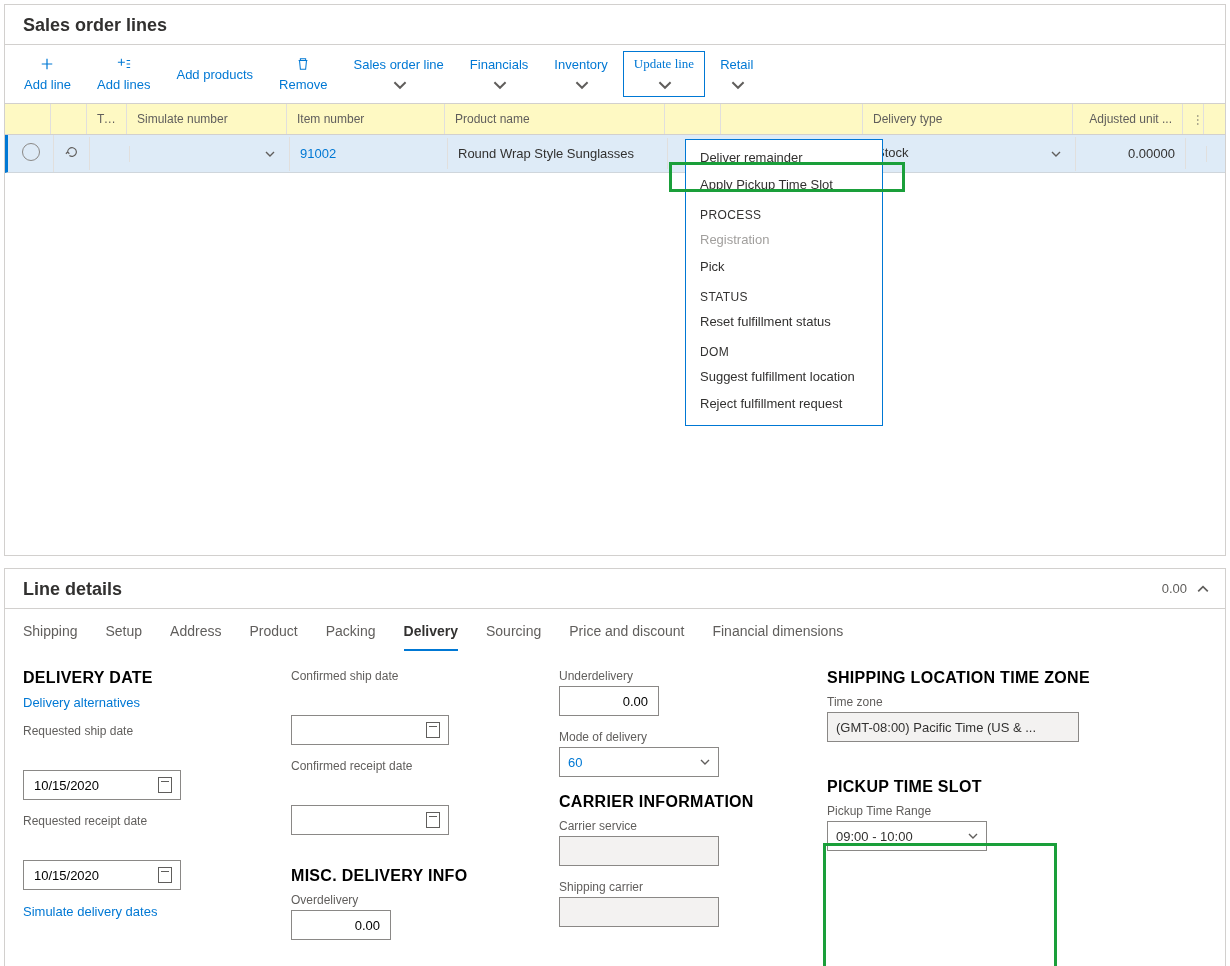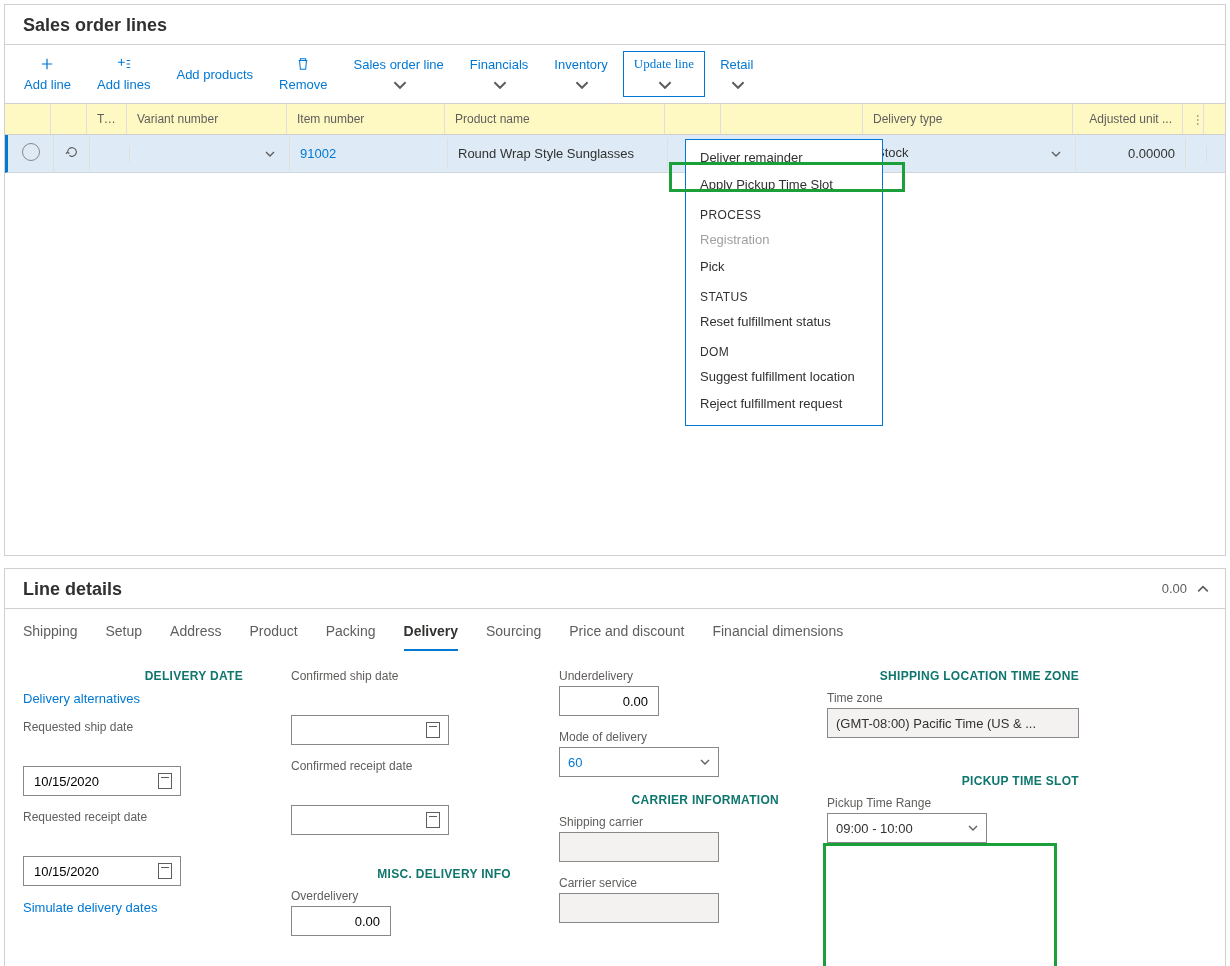--- a/index.html
+++ b/index.html
@@ -135,26 +135,25 @@
   .tab { padding-bottom: 10px; color:#605e5c; cursor:pointer; }
   .tab.active { color:#323130; font-weight:600; border-bottom: 2px solid #0078d4; }
   .details-body {
     display:flex;
     gap: 48px;
     padding: 18px 18px 24px;
     position:relative;
   }
   .col { min-width: 220px; }
   .sect-h {
-    font-size: 12px;
+    font-size: 16px;
     font-weight:600;
     letter-spacing: 0.3px;
     margin-bottom: 8px;
-    color:#0f766e;
-    text-align:right;
+    color:#000000;
   }
   .fld { margin-bottom: 14px; }
   .fld-label { font-size:12px; color:#605e5c; margin-bottom:3px; }
   .fld-input {
     width: 160px; height: 30px;
     border:1px solid #8a8886;
     padding: 4px 8px;
     font-size:13px;
     display:flex; align-items:center; justify-content:space-between;
     background:#fff;
@@ -236,21 +235,21 @@
       <svg class="chev" width="10" height="10" viewBox="0 0 10 10">
           <path d="M1 3l4 4 4-4" stroke="#605e5c" fill="none" stroke-width="1.4"></path>
         </svg>
     </div>
   </div>
 
   <div class="grid-head">
     <div class="c-sel"></div>
     <div class="c-ref"></div>
     <div class="c-type">Ty...</div>
-    <div class="c-var">Variant number</div>
+    <div class="c-var">Simulate number</div>
     <div class="c-item">Item number</div>
     <div class="c-prod">Product name</div>
     <div class="c-blankA"></div>
     <div class="c-blankB"></div>
     <div class="c-del">Delivery type</div>
     <div class="c-adj">Adjusted unit ...</div>
     <div class="c-menu"><span class="vdots">⋯</span></div>
   </div>
   <div class="grid-body">
     <div class="grid-row">
@@ -382,27 +381,27 @@
         <div class="sel-input">
           <span class="link">60</span>
           <svg class="chev" width="10" height="10" viewBox="0 0 10 10">
               <path d="M1 3l4 4 4-4" stroke="#605e5c" fill="none" stroke-width="1.4"></path>
             </svg>
         </div>
       </div>
       <div style="height:2px;"></div>
       <div class="sect-h">CARRIER INFORMATION</div>
       <div class="fld">
-        <div class="fld-label">Shipping carrier</div>
+        <div class="fld-label">Carrier service</div>
         <div class="fld-input ro">
             <input disabled="" style="">
           </div>
       </div>
       <div class="fld">
-        <div class="fld-label">Carrier service</div>
+        <div class="fld-label">Shipping carrier</div>
         <div class="fld-input ro">
             <input disabled="" style="">
           </div>
       </div>
     </div>
 
     <div class="col">
       <div class="sect-h">SHIPPING LOCATION TIME ZONE</div>
       <div class="fld">
         <div class="fld-label">Time zone</div>

